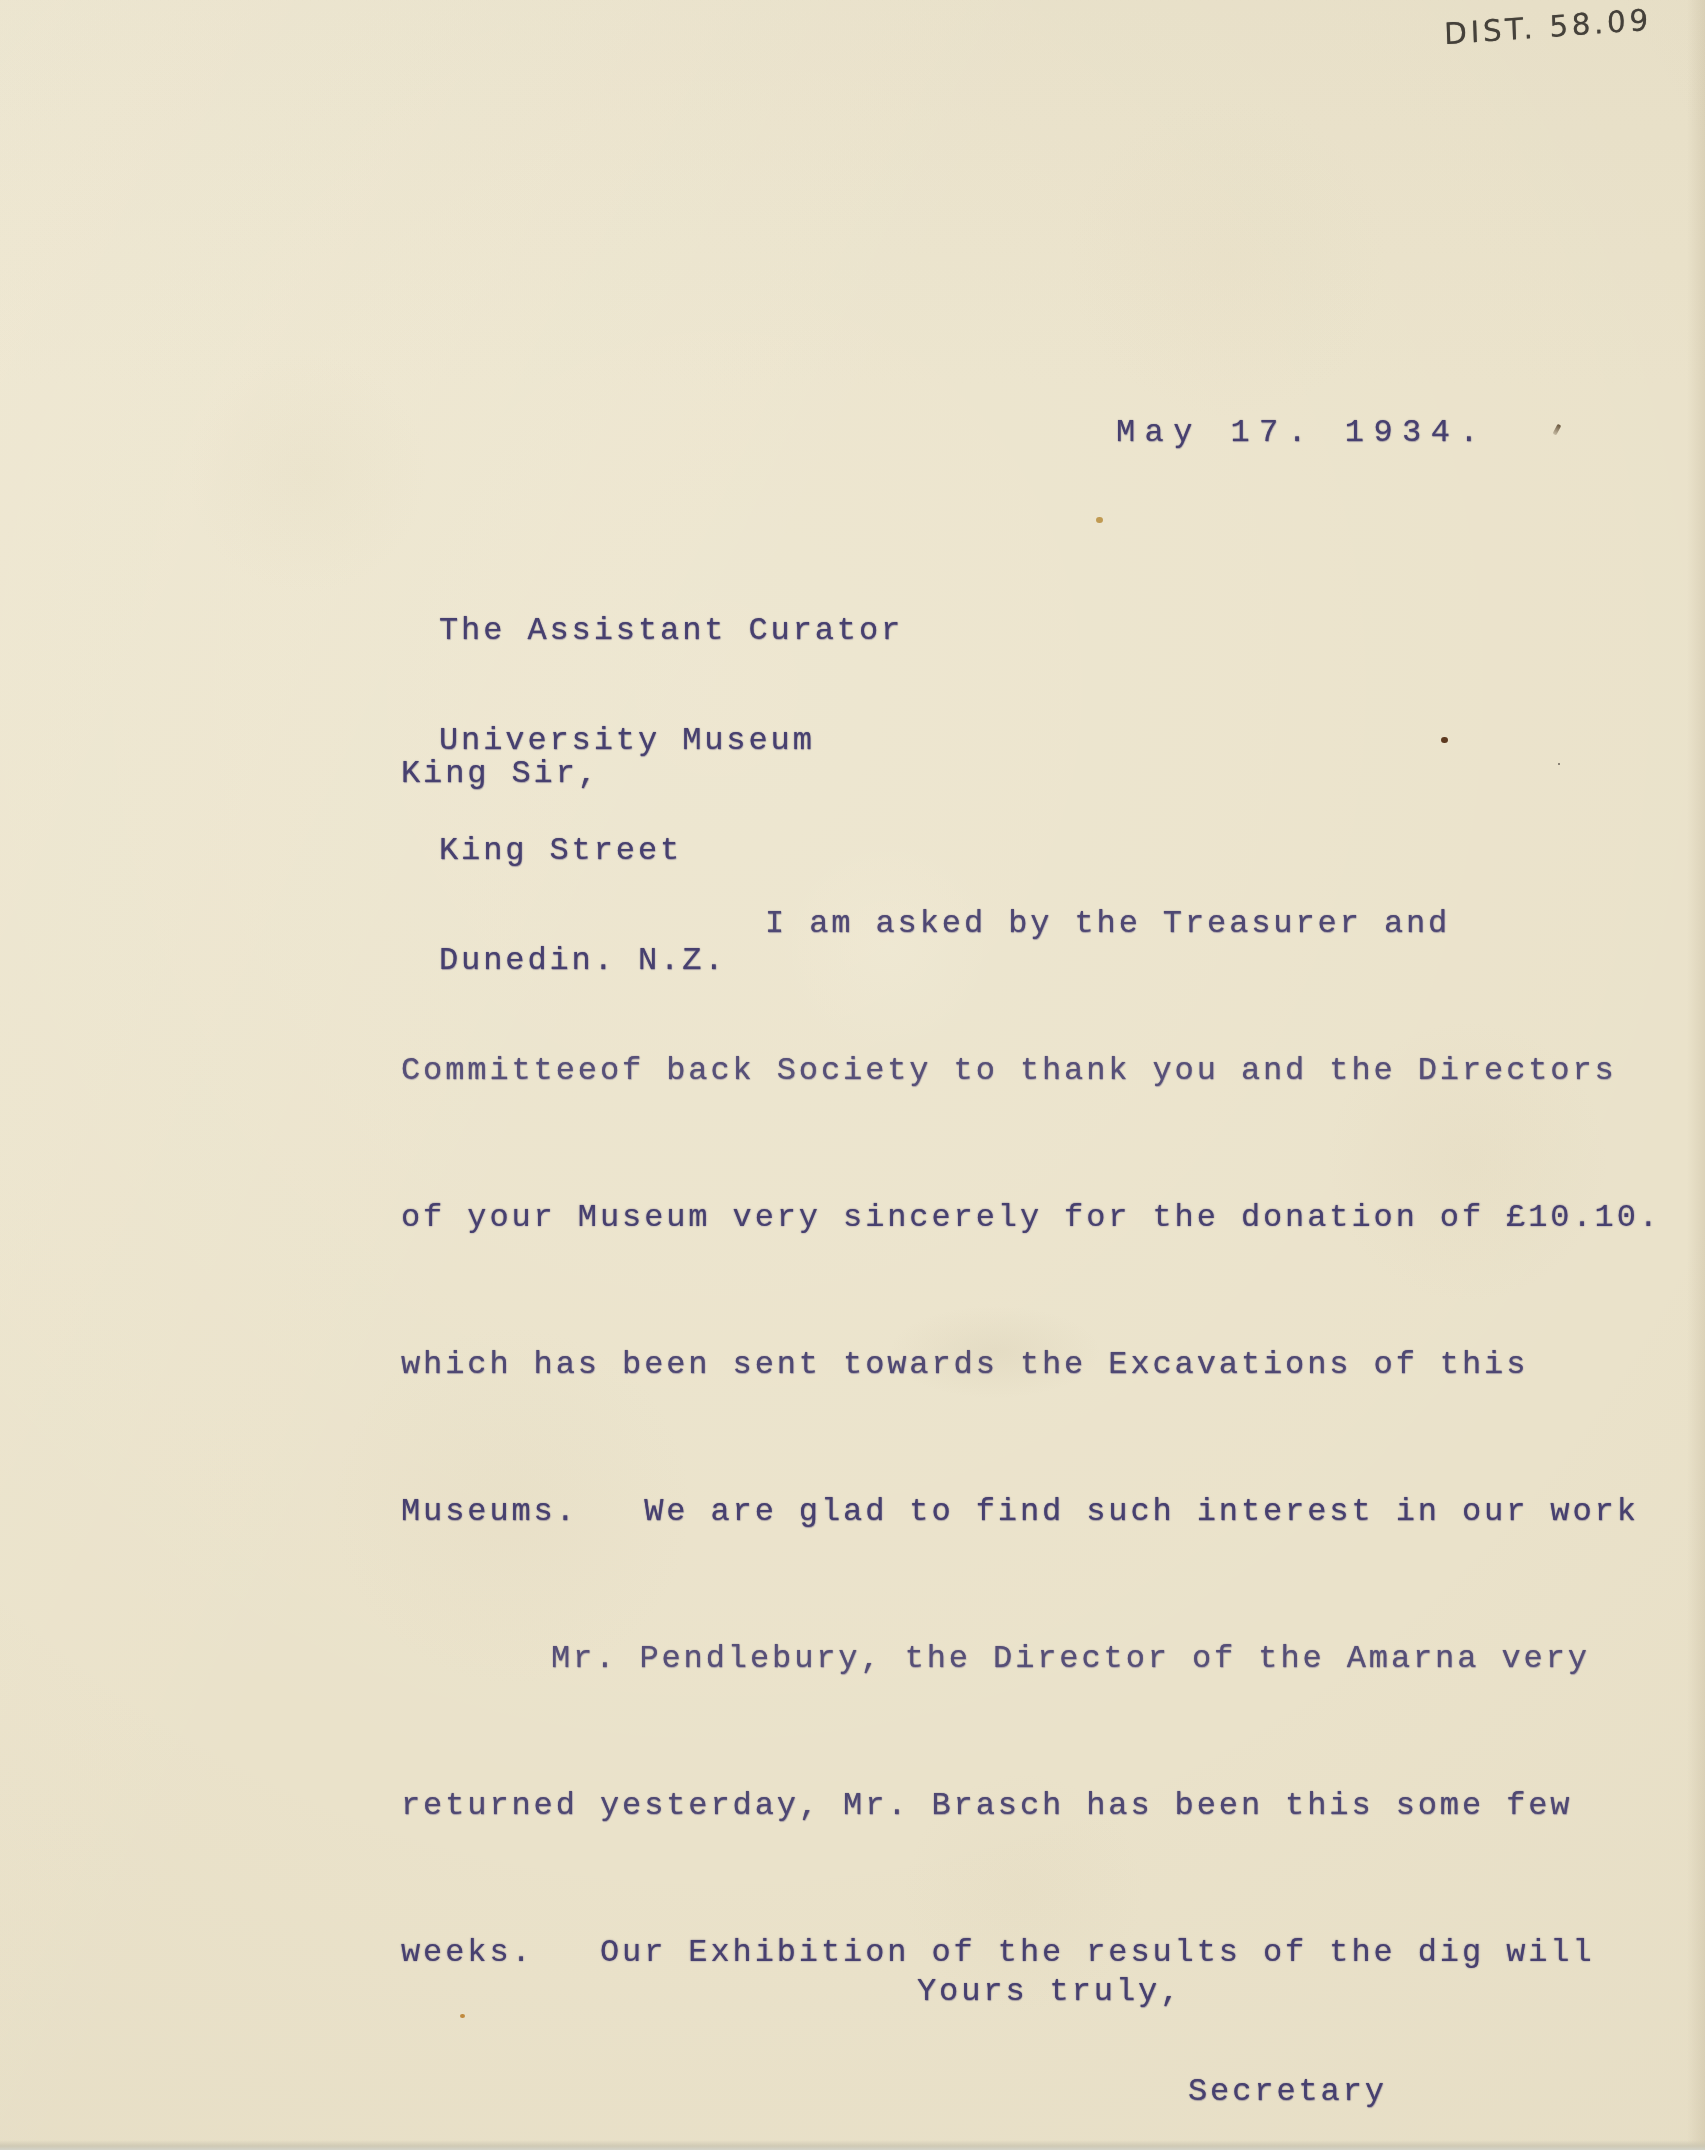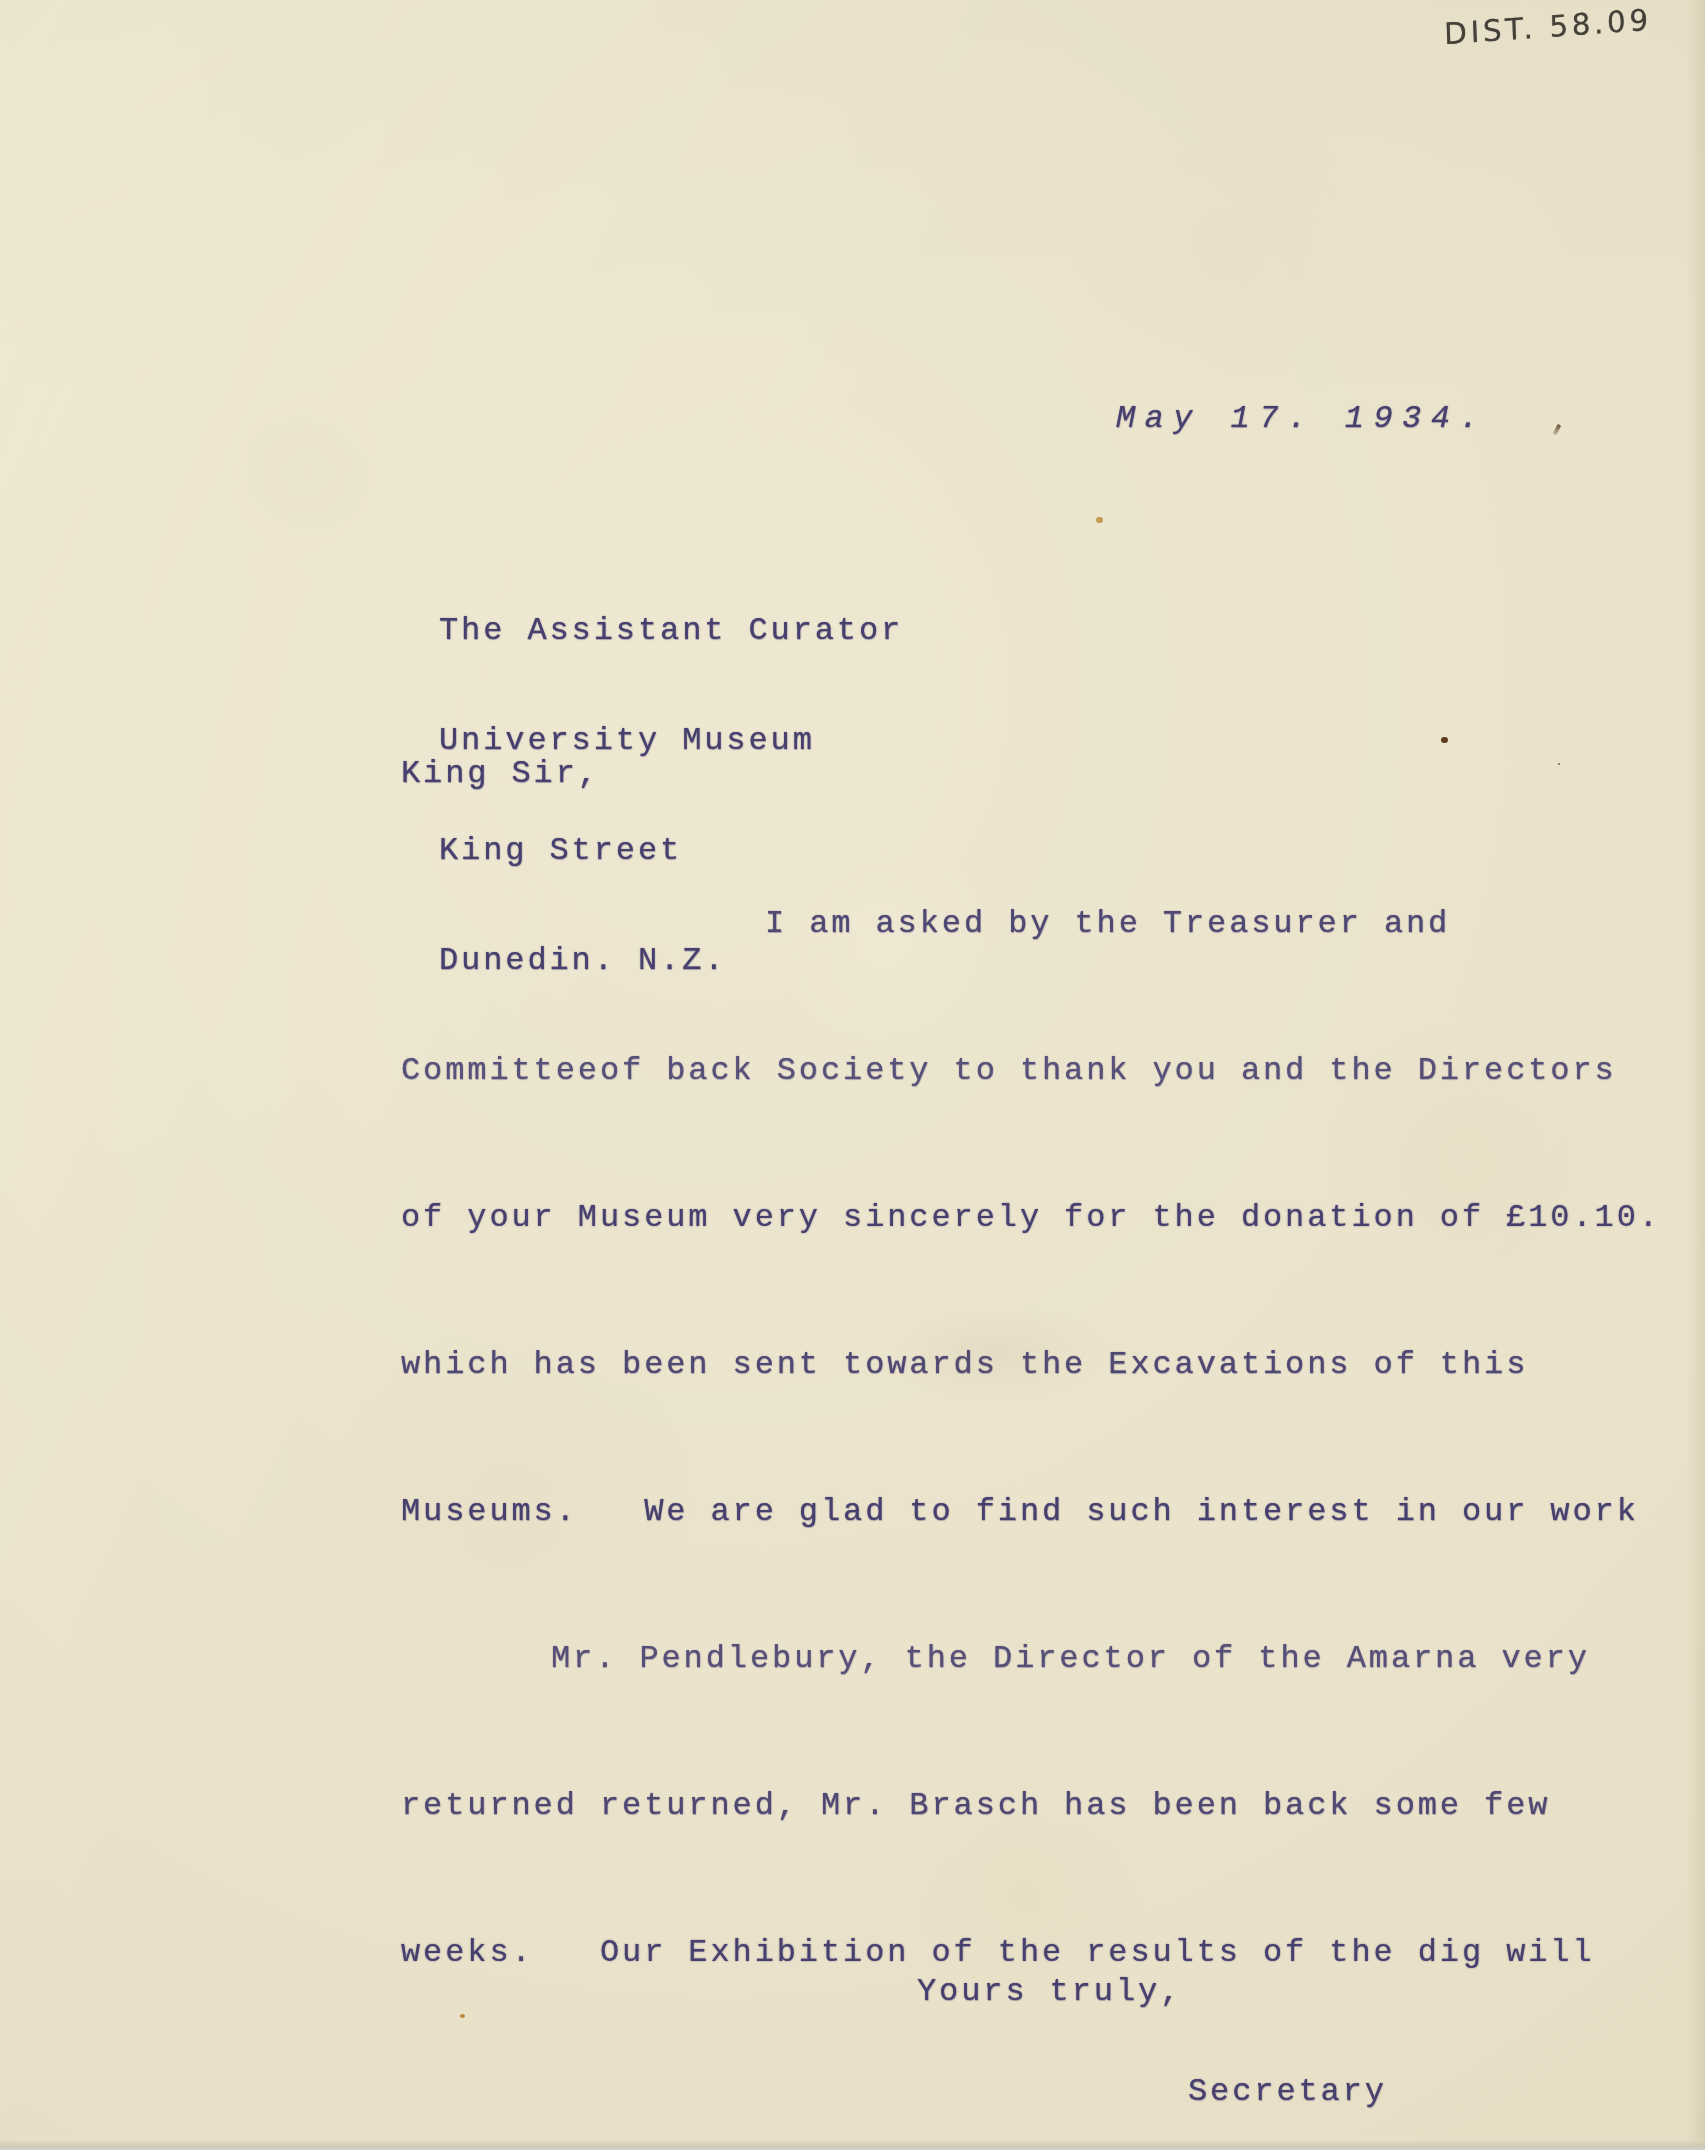--- a/index.html
+++ b/index.html
@@ -47,21 +47,21 @@
 
   
   .typed {
     position: absolute;
     color: #47406f;
     font-size: 32px;
     letter-spacing: 2.9px;
     white-space: pre;
     text-shadow: 0 0 1.2px rgba(71,64,111,0.75), 0.4px 0.6px 0.9px rgba(71,64,111,0.35);
   }
-  .date-line { left: 1116px; top: 400px; letter-spacing: 9.4px; font-style: italic; }
+  .date-line { left: 1116px; top: 414px; letter-spacing: 9.4px; }
   .address   { left: 401px;  top: 539px; }
   .address .al { height: 36px; line-height: 36px; margin-left: 38px; }
   .salutation { left: 401px; top: 755px; }
 
   .letter-body { left: 401px; top: 830px; width: 1240px; }
   .bl { height: 73px; line-height: 39px; }
   .bl.ind-a { padding-left: 364px; }
   .bl.ind-b { padding-left: 150px; }
   
   .bl:nth-child(3n+1) { opacity: .95; }
@@ -119,21 +119,21 @@
 
   <div class="typed salutation">King Sir,</div>
 
   <div class="typed letter-body">
     <div class="bl ind-a">I am asked by the Treasurer and</div>
     <div class="bl">Committeeof back Society to thank you and the Directors</div>
     <div class="bl">of your Museum very sincerely for the donation of £10.10.</div>
     <div class="bl">which has been sent towards the Excavations of this</div>
     <div class="bl">Museums.   We are glad to find such interest in our work</div>
     <div class="bl ind-b">Mr. Pendlebury, the Director of the Amarna very</div>
-    <div class="bl">returned returned, Mr. Brasch has been back some few</div>
+    <div class="bl">returned yesterday, Mr. Brasch has been this some few</div>
     <div class="bl">weeks.   Our Exhibition of the results of the dig will</div>
     
     
     
     
     
     
     
   </div>
 

